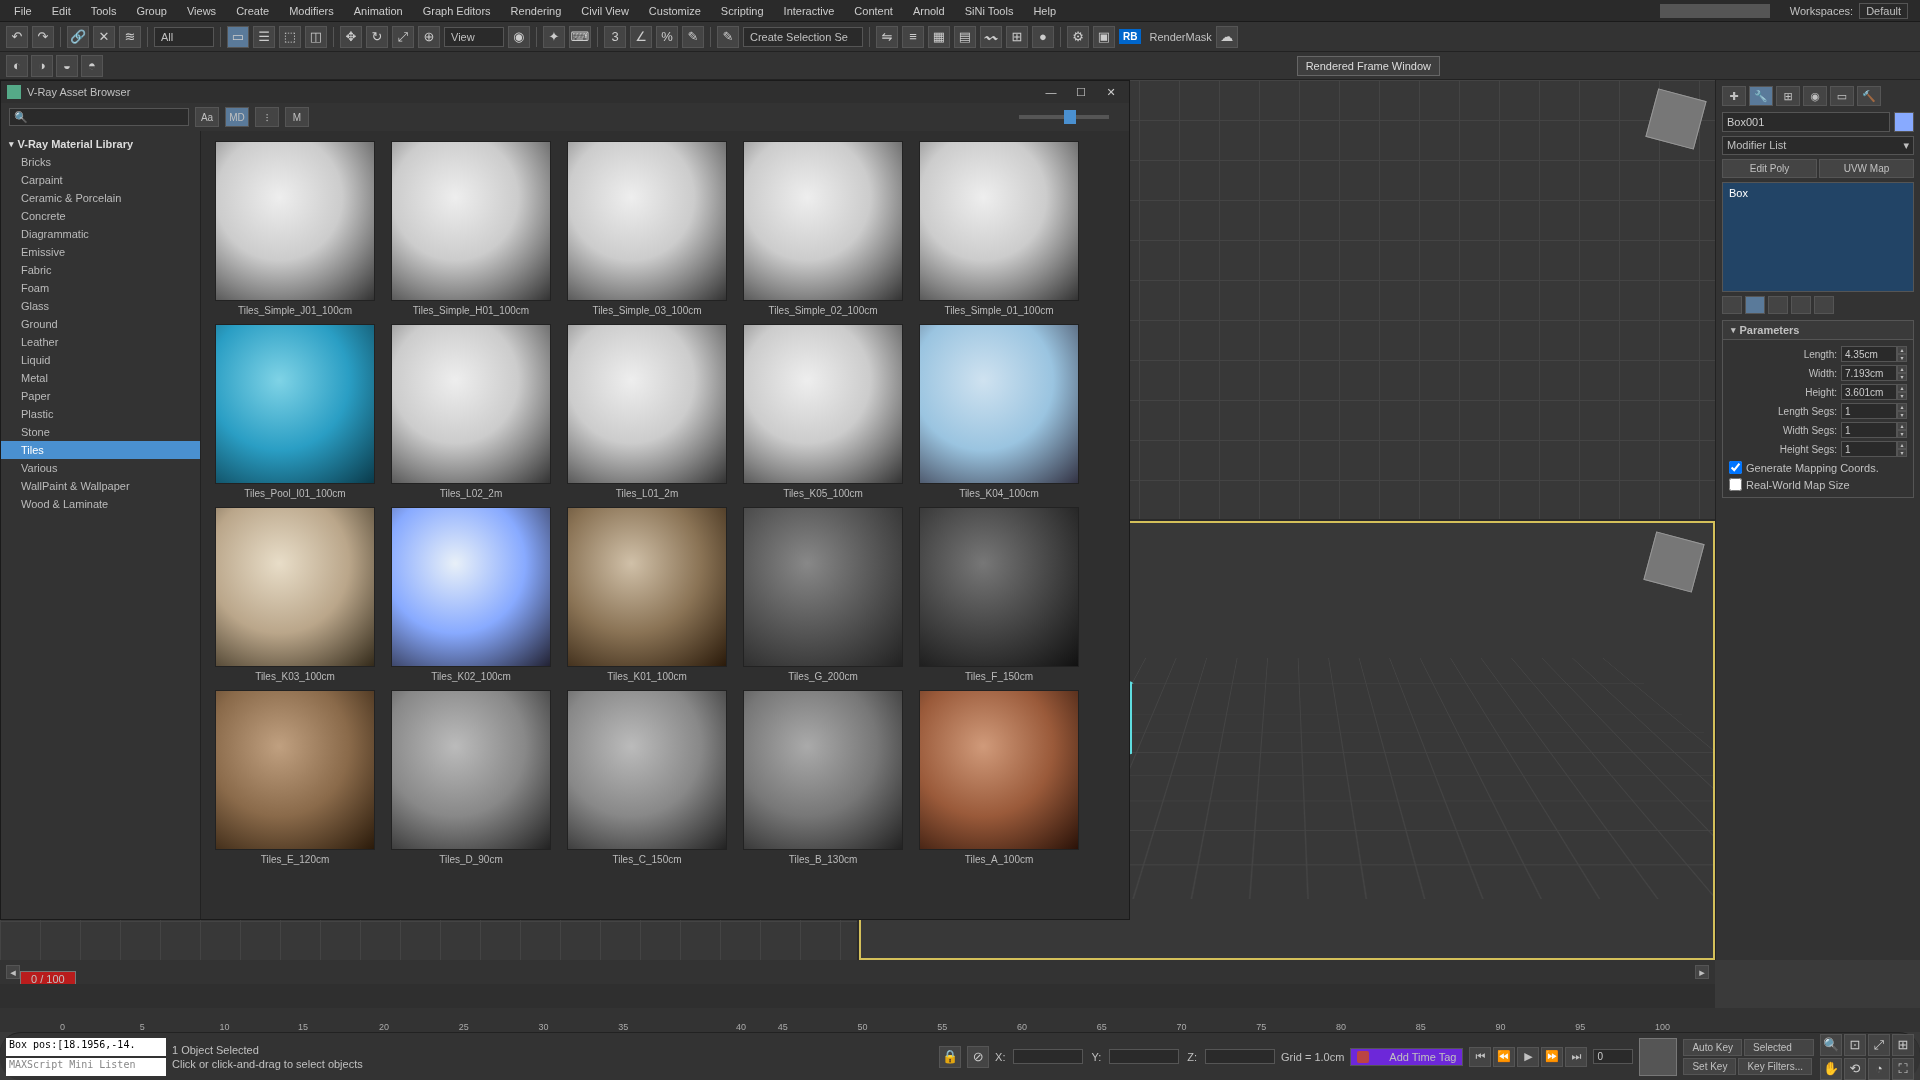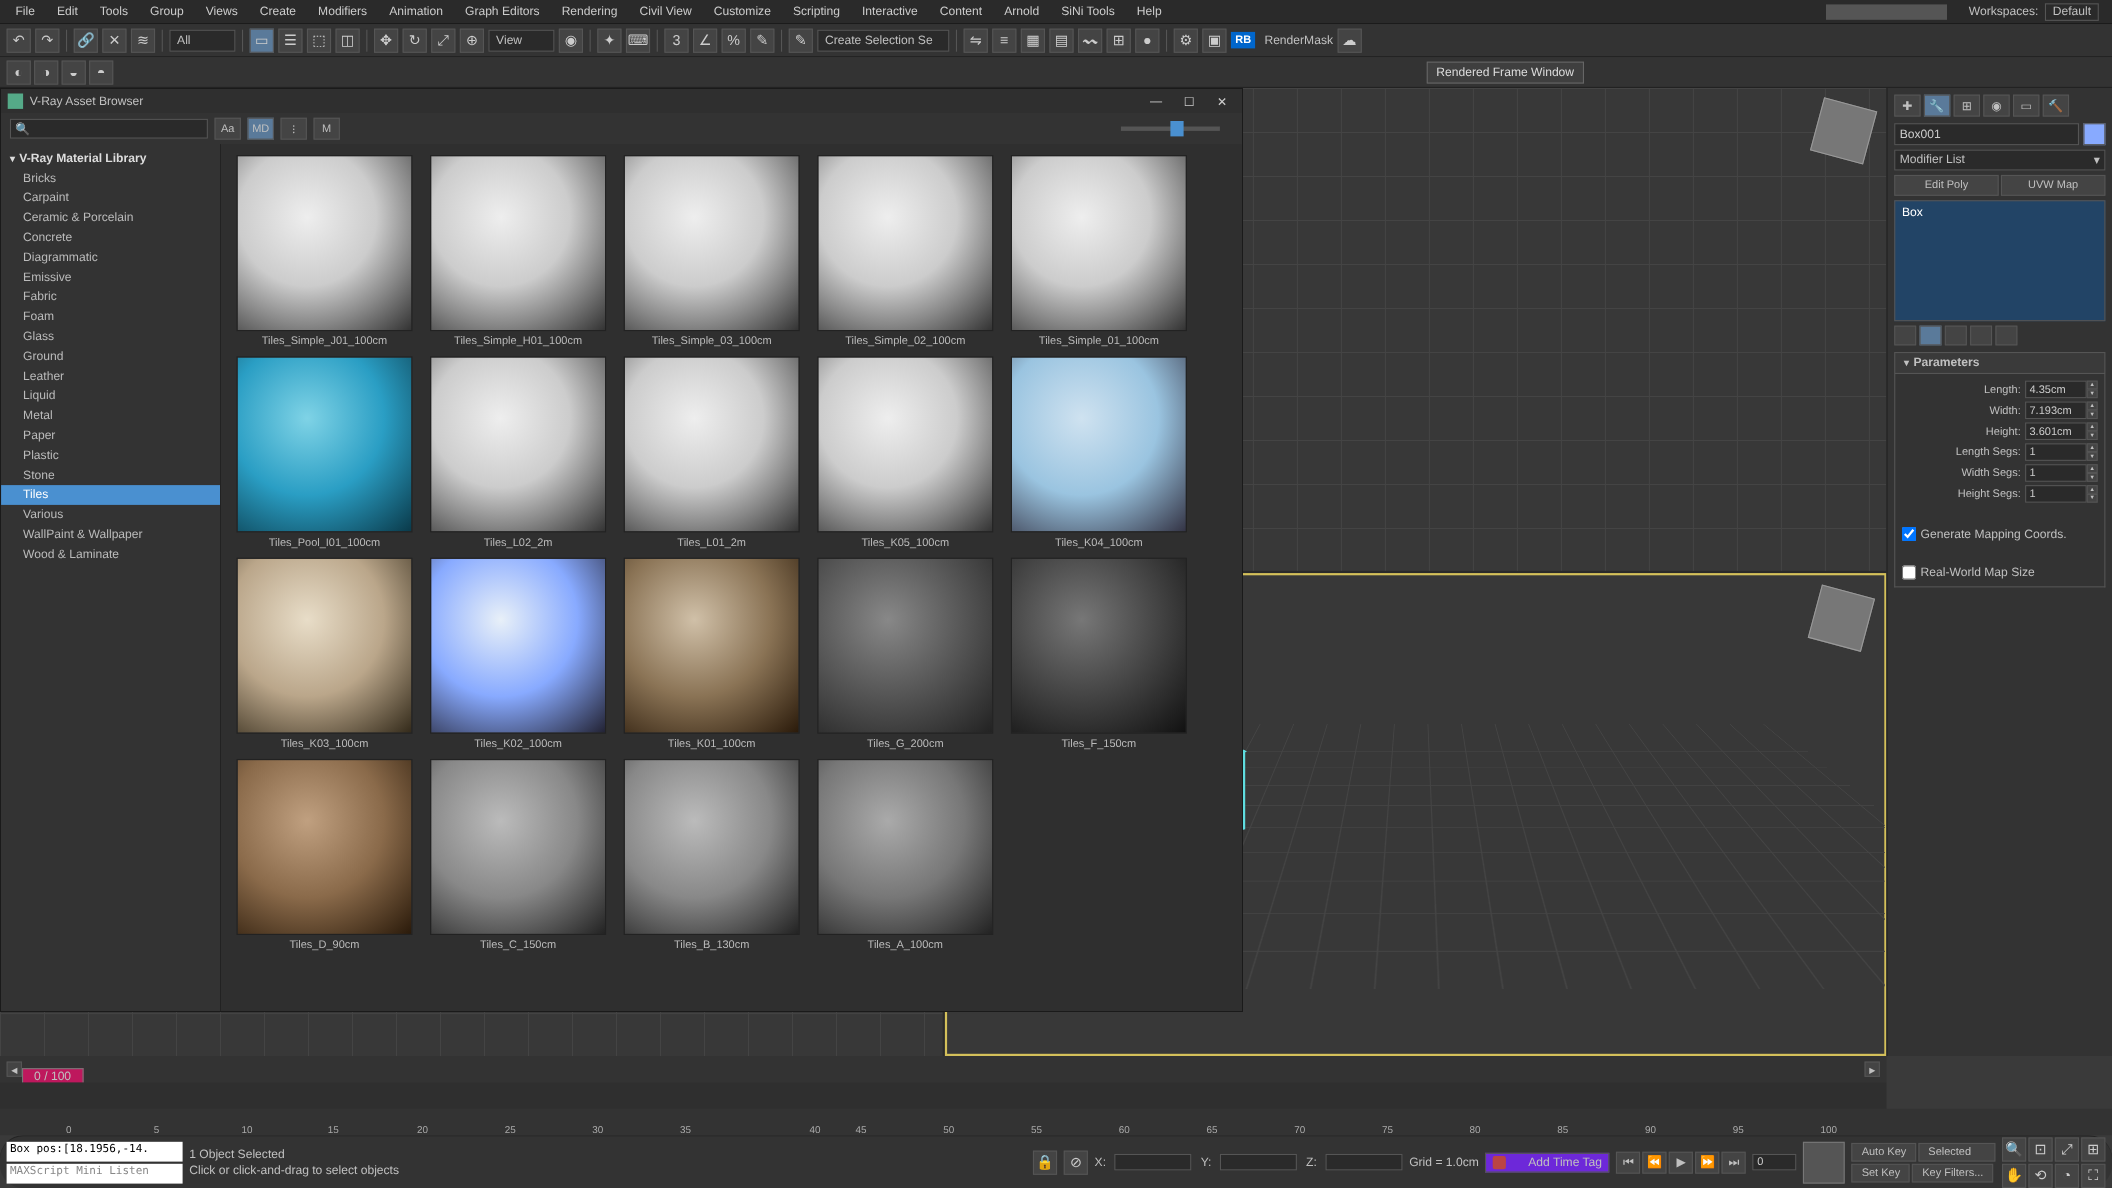--- a/index.html
+++ b/index.html
@@ -93,26 +93,26 @@
 .stack-tool.on { background:#5a7a9a; }
 .rollout-hdr { background:#3a3a3a; padding:3px 8px; margin:0 6px; border:1px solid #555; display:flex; align-items:center; gap:4px; font-weight:bold; }
 .rollout-hdr::before { content:"▾"; font-size:9px; }
 .rollout-body { margin:0 6px; padding:6px; border:1px solid #555; border-top:none; }
 .param-row { display:flex; align-items:center; margin-bottom:3px; gap:4px; }
 .param-row label { flex:1; text-align:right; font-size:10px; }
 .spinner { display:flex; }
 .spinner input { width:56px; background:#2a2a2a; border:1px solid #555; color:#ccc; padding:1px 3px; font-size:10px; text-align:left; }
 .spin-btns { display:flex; flex-direction:column; }
 .spin-btns div { width:10px; height:8px; background:#444; border:1px solid #555; font-size:6px; line-height:6px; text-align:center; cursor:pointer; }
-.chk-row { display:flex; align-items:center; gap:4px; margin-top:22px; font-size:10px; }
+.chk-row { display:flex; align-items:center; gap:4px; margin-top:4px; font-size:10px; }
 .chk-row input { margin:0; }
 
 
 .time-slider { position:absolute; left:0; right:205px; bottom:96px; height:24px; background:#333; display:flex; align-items:center; padding:0 6px; }
-.time-slider .handle { background:#be185d; border:1px solid #777; padding:1px 10px; margin:13px auto 0 0; }
+.time-slider .handle { background:#b91c1c; border:1px solid #777; padding:1px 10px; margin:13px auto 0 0; }
 .time-slider .arrow { width:14px; height:14px; background:#444; border:1px solid #555; display:flex; align-items:center; justify-content:center; cursor:pointer; }
 
 .track { position:absolute; left:0; right:205px; bottom:72px; height:24px; background:#2f2f2f; }
 .ruler { position:absolute; left:0; right:0; bottom:48px; height:24px; background:#333; display:flex; align-items:flex-end; padding:0 60px; }
 .ruler .tick { position:relative; font-size:9px; color:#aaa; }
 
 .status { position:absolute; left:0; right:0; bottom:0; height:48px; background:#333; border-top:1px solid #222; display:flex; align-items:center; padding:0 6px; gap:6px;border-radius:21px; }
 .mx-box { width:160px; height:18px; background:#fff; color:#000; font-family:monospace; font-size:10px; padding:1px 3px; overflow:hidden; white-space:nowrap; }
 .status-mid { flex:1; display:flex; flex-direction:column; gap:2px; }
 .xyz { display:flex; gap:8px; align-items:center; font-size:10px; }
@@ -339,20 +339,24 @@
           <div class="th-card">
             <div class="th-img"></div>
             <div class="th-label">Tiles_G_200cm</div>
           </div>
           <div class="th-card">
             <div class="th-img"></div>
             <div class="th-label">Tiles_F_150cm</div>
           </div>
           <div class="th-card">
             <div class="th-img"></div>
+            <div class="th-label">Tiles_E_120cm</div>
+          </div>
+          <div class="th-card">
+            <div class="th-img"></div>
             <div class="th-label">Tiles_D_90cm</div>
           </div>
           <div class="th-card">
             <div class="th-img"></div>
             <div class="th-label">Tiles_C_150cm</div>
           </div>
           <div class="th-card">
             <div class="th-img"></div>
             <div class="th-label">Tiles_B_130cm</div>
           </div>

